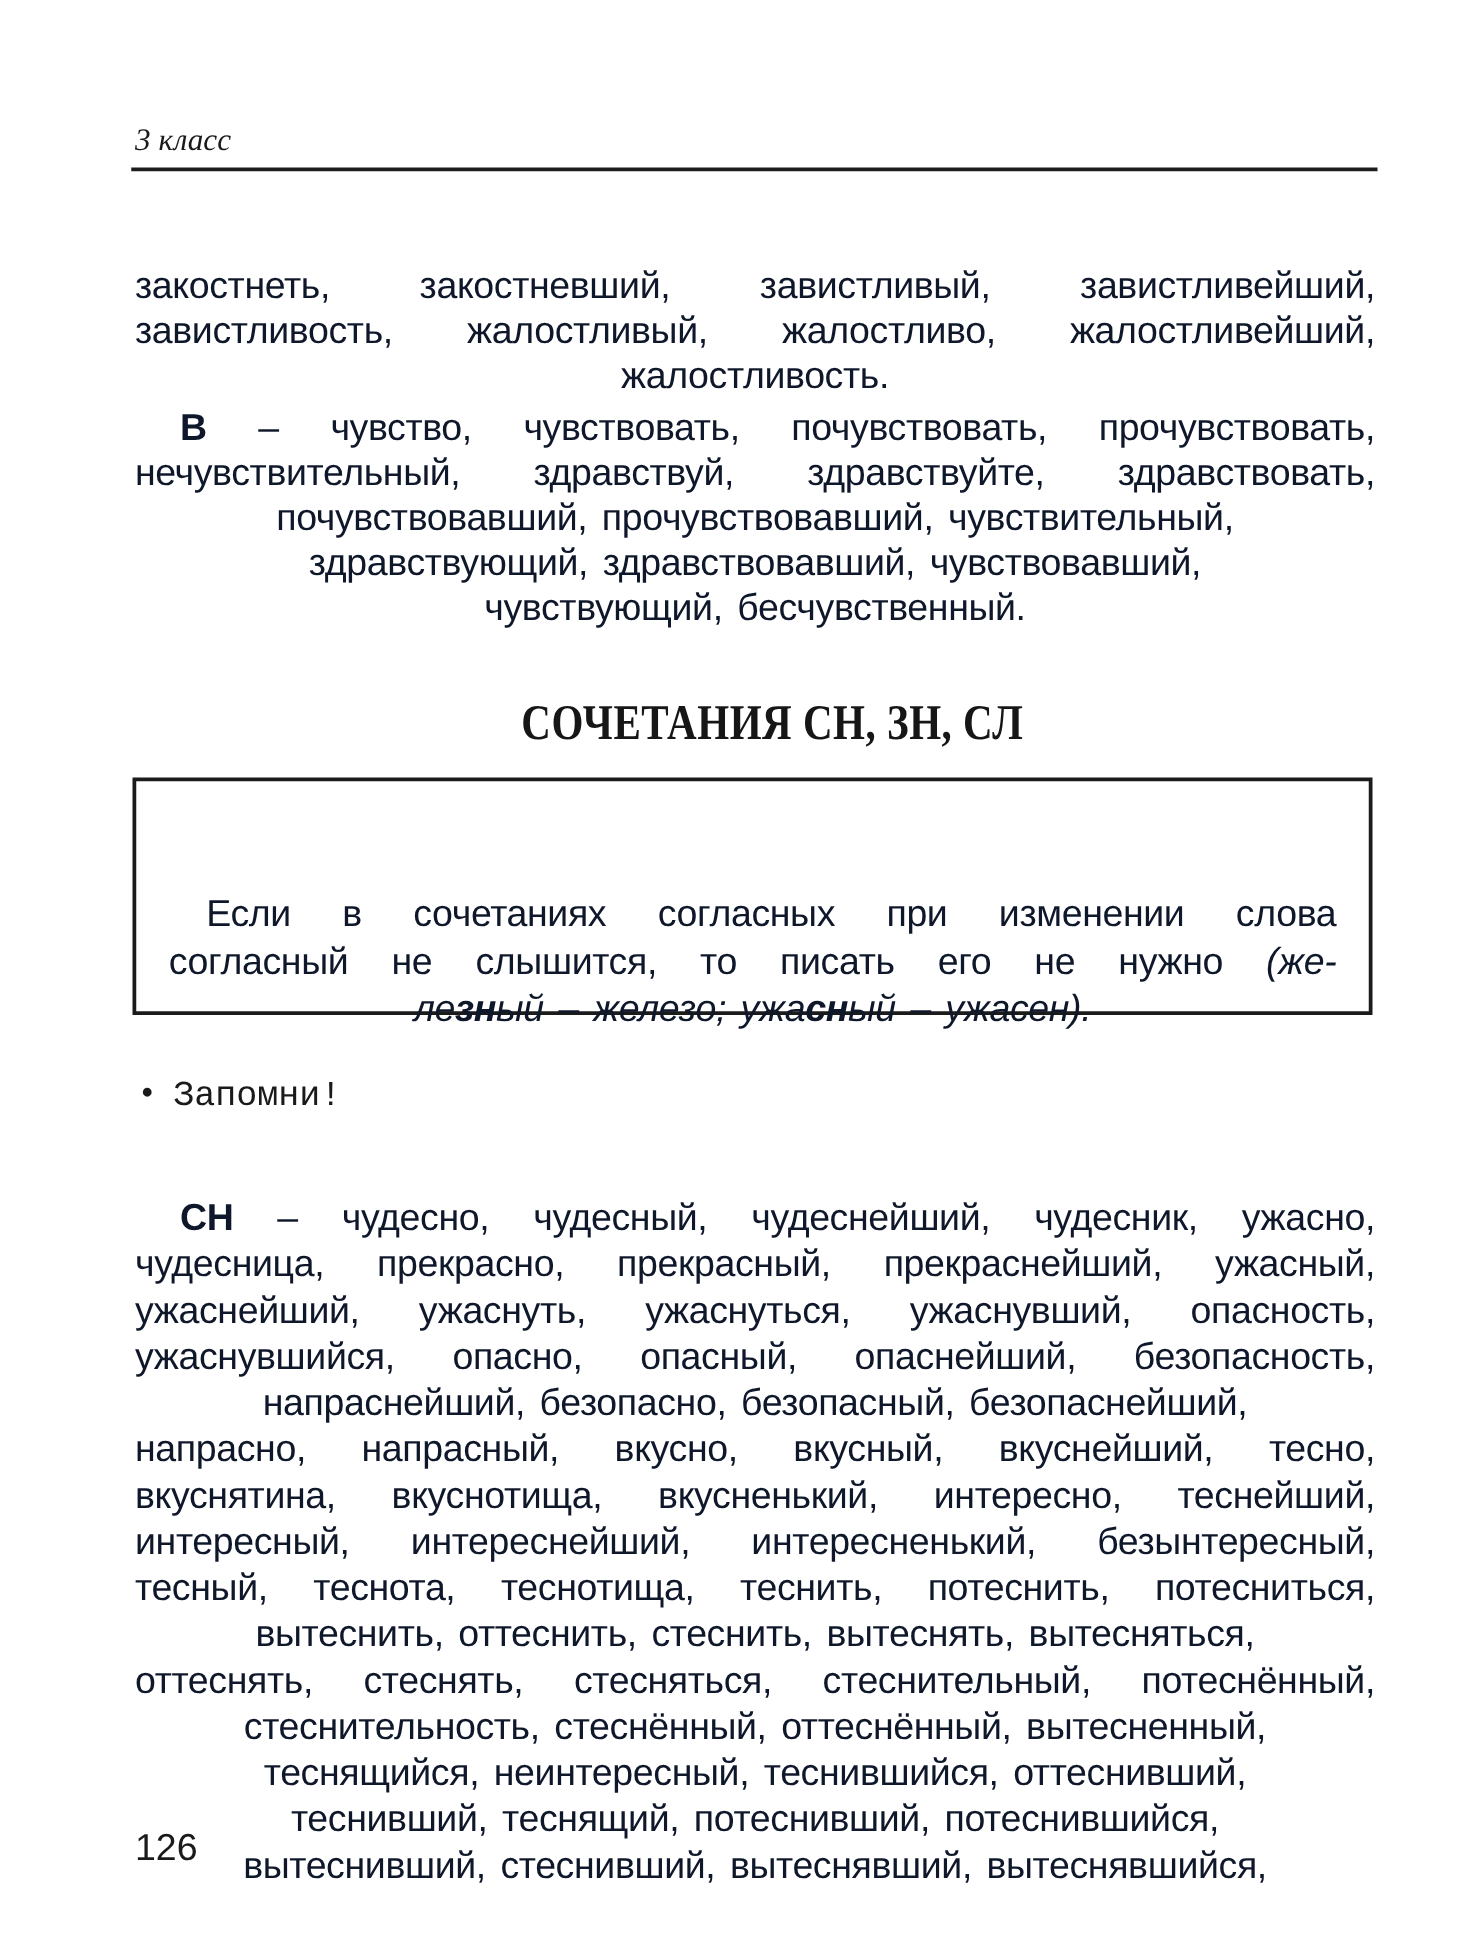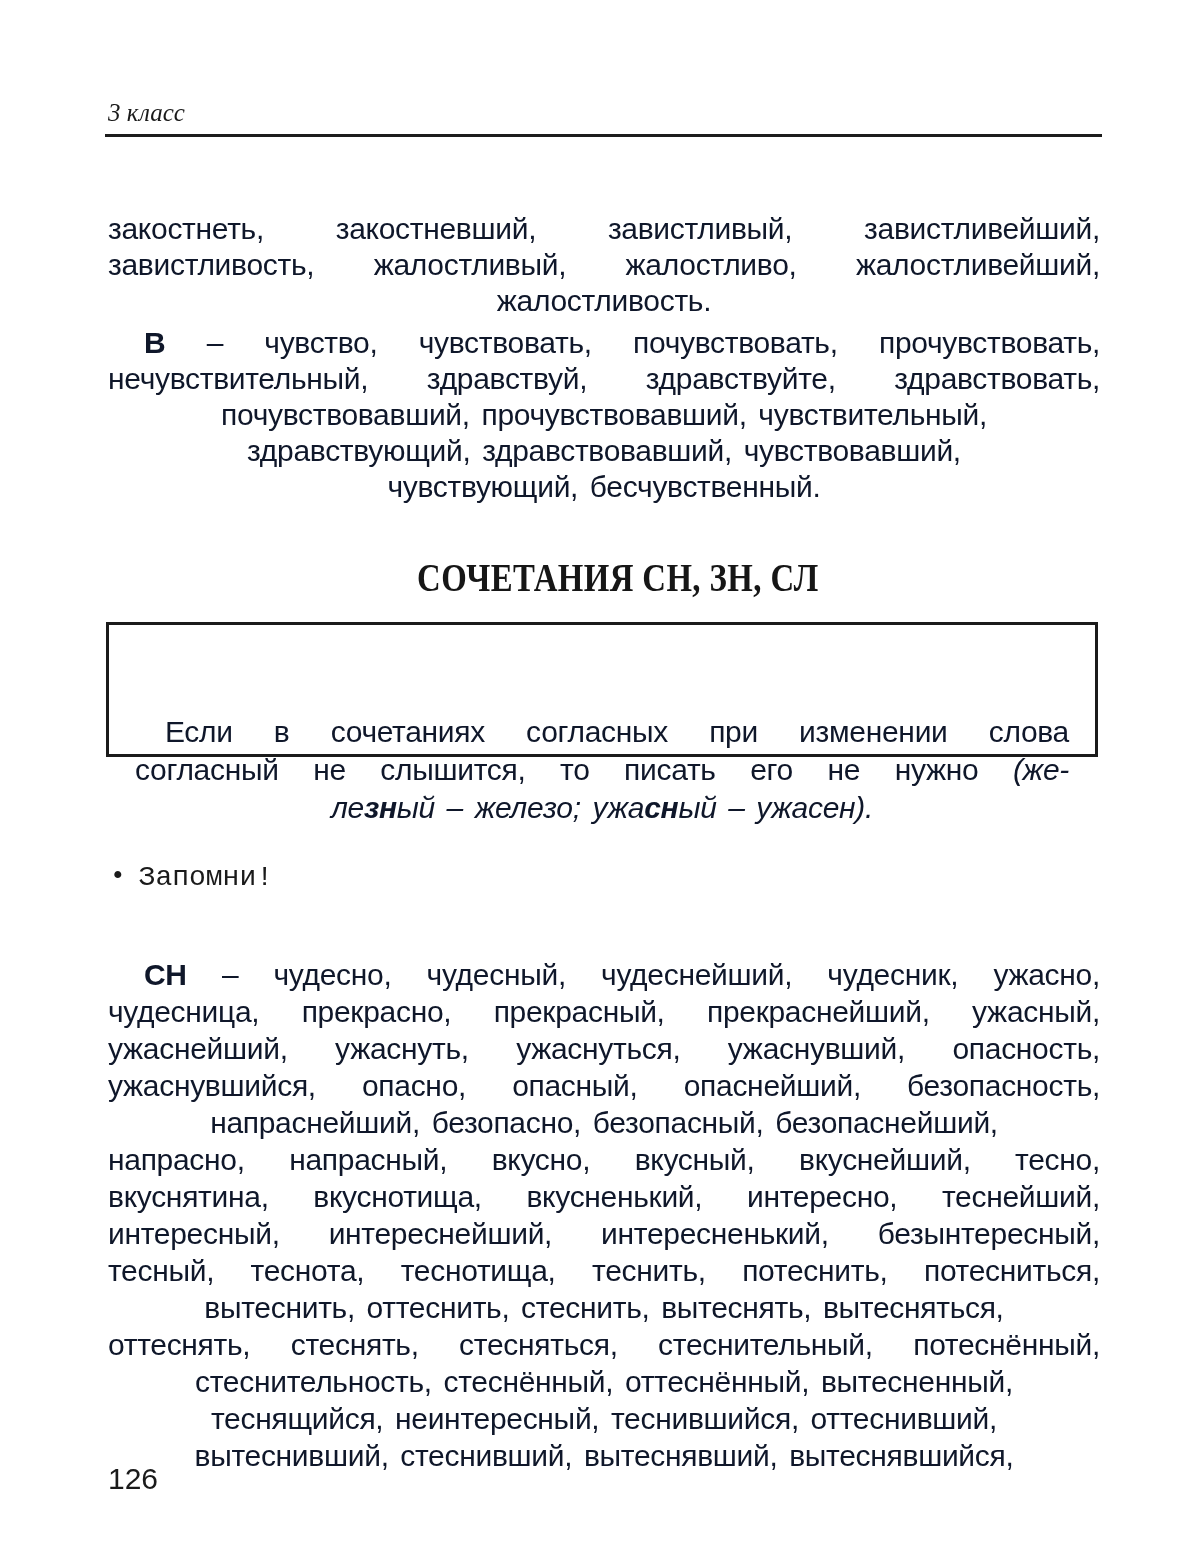--- a/index.html
+++ b/index.html
@@ -21,21 +21,21 @@
 
   .p1{top:163px;}
   .p2{top:277px;}
   .p3{top:461px;}
   .sn{top:908px;line-height:37px;}
 
   .section-heading{position:absolute;left:108px;top:540px;width:992px;margin:14px;text-align:center;
     font-family:"Liberation Serif",serif;font-weight:bold;font-size:40px;color:#161616;letter-spacing:0.5px;}
   .cond{display:inline-block;transform:scaleX(0.82);transform-origin:center;}
 
-  .rule-box{position:absolute;left:106px;top:622px;width:992px;height:135px;
+  .rule-box{position:absolute;left:106px;top:622px;width:992px;height:190px;
     border:3px solid #1b1b1b;box-sizing:border-box;background:#ffffff;}
   .boxtext{left:26px;top:40px;width:934px;line-height:38px;}
   .boxtext .tline.ind{text-indent:30px;}
 
   .remember{position:absolute;left:110px;top:862px;font-family:Liberation Mono, monospace;
     font-size:28px;color:#1a1a1a;}
   .bullet{font-size:26px;margin-right:13px;position:relative;top:-2px;}
 
   .page-number{position:absolute;left:108px;top:1462px;font-size:30px;color:#1a1a1a;}
 </style>
@@ -85,18 +85,19 @@
       <div class="tline just"><span>ужаснувшийся, опасно, опасный, опаснейший, безопасность,</span></div>
       <div class="tline"><span>напраснейший, безопасно, безопасный, безопаснейший,</span></div>
       <div class="tline just"><span>напрасно, напрасный, вкусно, вкусный, вкуснейший, тесно,</span></div>
       <div class="tline just"><span>вкуснятина, вкуснотища, вкусненький, интересно, теснейший,</span></div>
       <div class="tline just"><span>интересный, интереснейший, интересненький, безынтересный,</span></div>
       <div class="tline just"><span>тесный, теснота, теснотища, теснить, потеснить, потесниться,</span></div>
       <div class="tline"><span>вытеснить, оттеснить, стеснить, вытеснять, вытесняться,</span></div>
       <div class="tline just"><span>оттеснять, стеснять, стесняться, стеснительный, потеснённый,</span></div>
       <div class="tline"><span>стеснительность, стеснённый, оттеснённый, вытесненный,</span></div>
       <div class="tline"><span>теснящийся, неинтересный, теснившийся, оттеснивший,</span></div>
+      <div class="tline"><span>теснивший, теснящий, потеснивший, потеснившийся,</span></div>
       <div class="tline"><span>вытеснивший, стеснивший, вытеснявший, вытеснявшийся,</span></div>
     </div>
 
   <div class="page-number">126</div>
 
 </div>
 
 </body></html>

